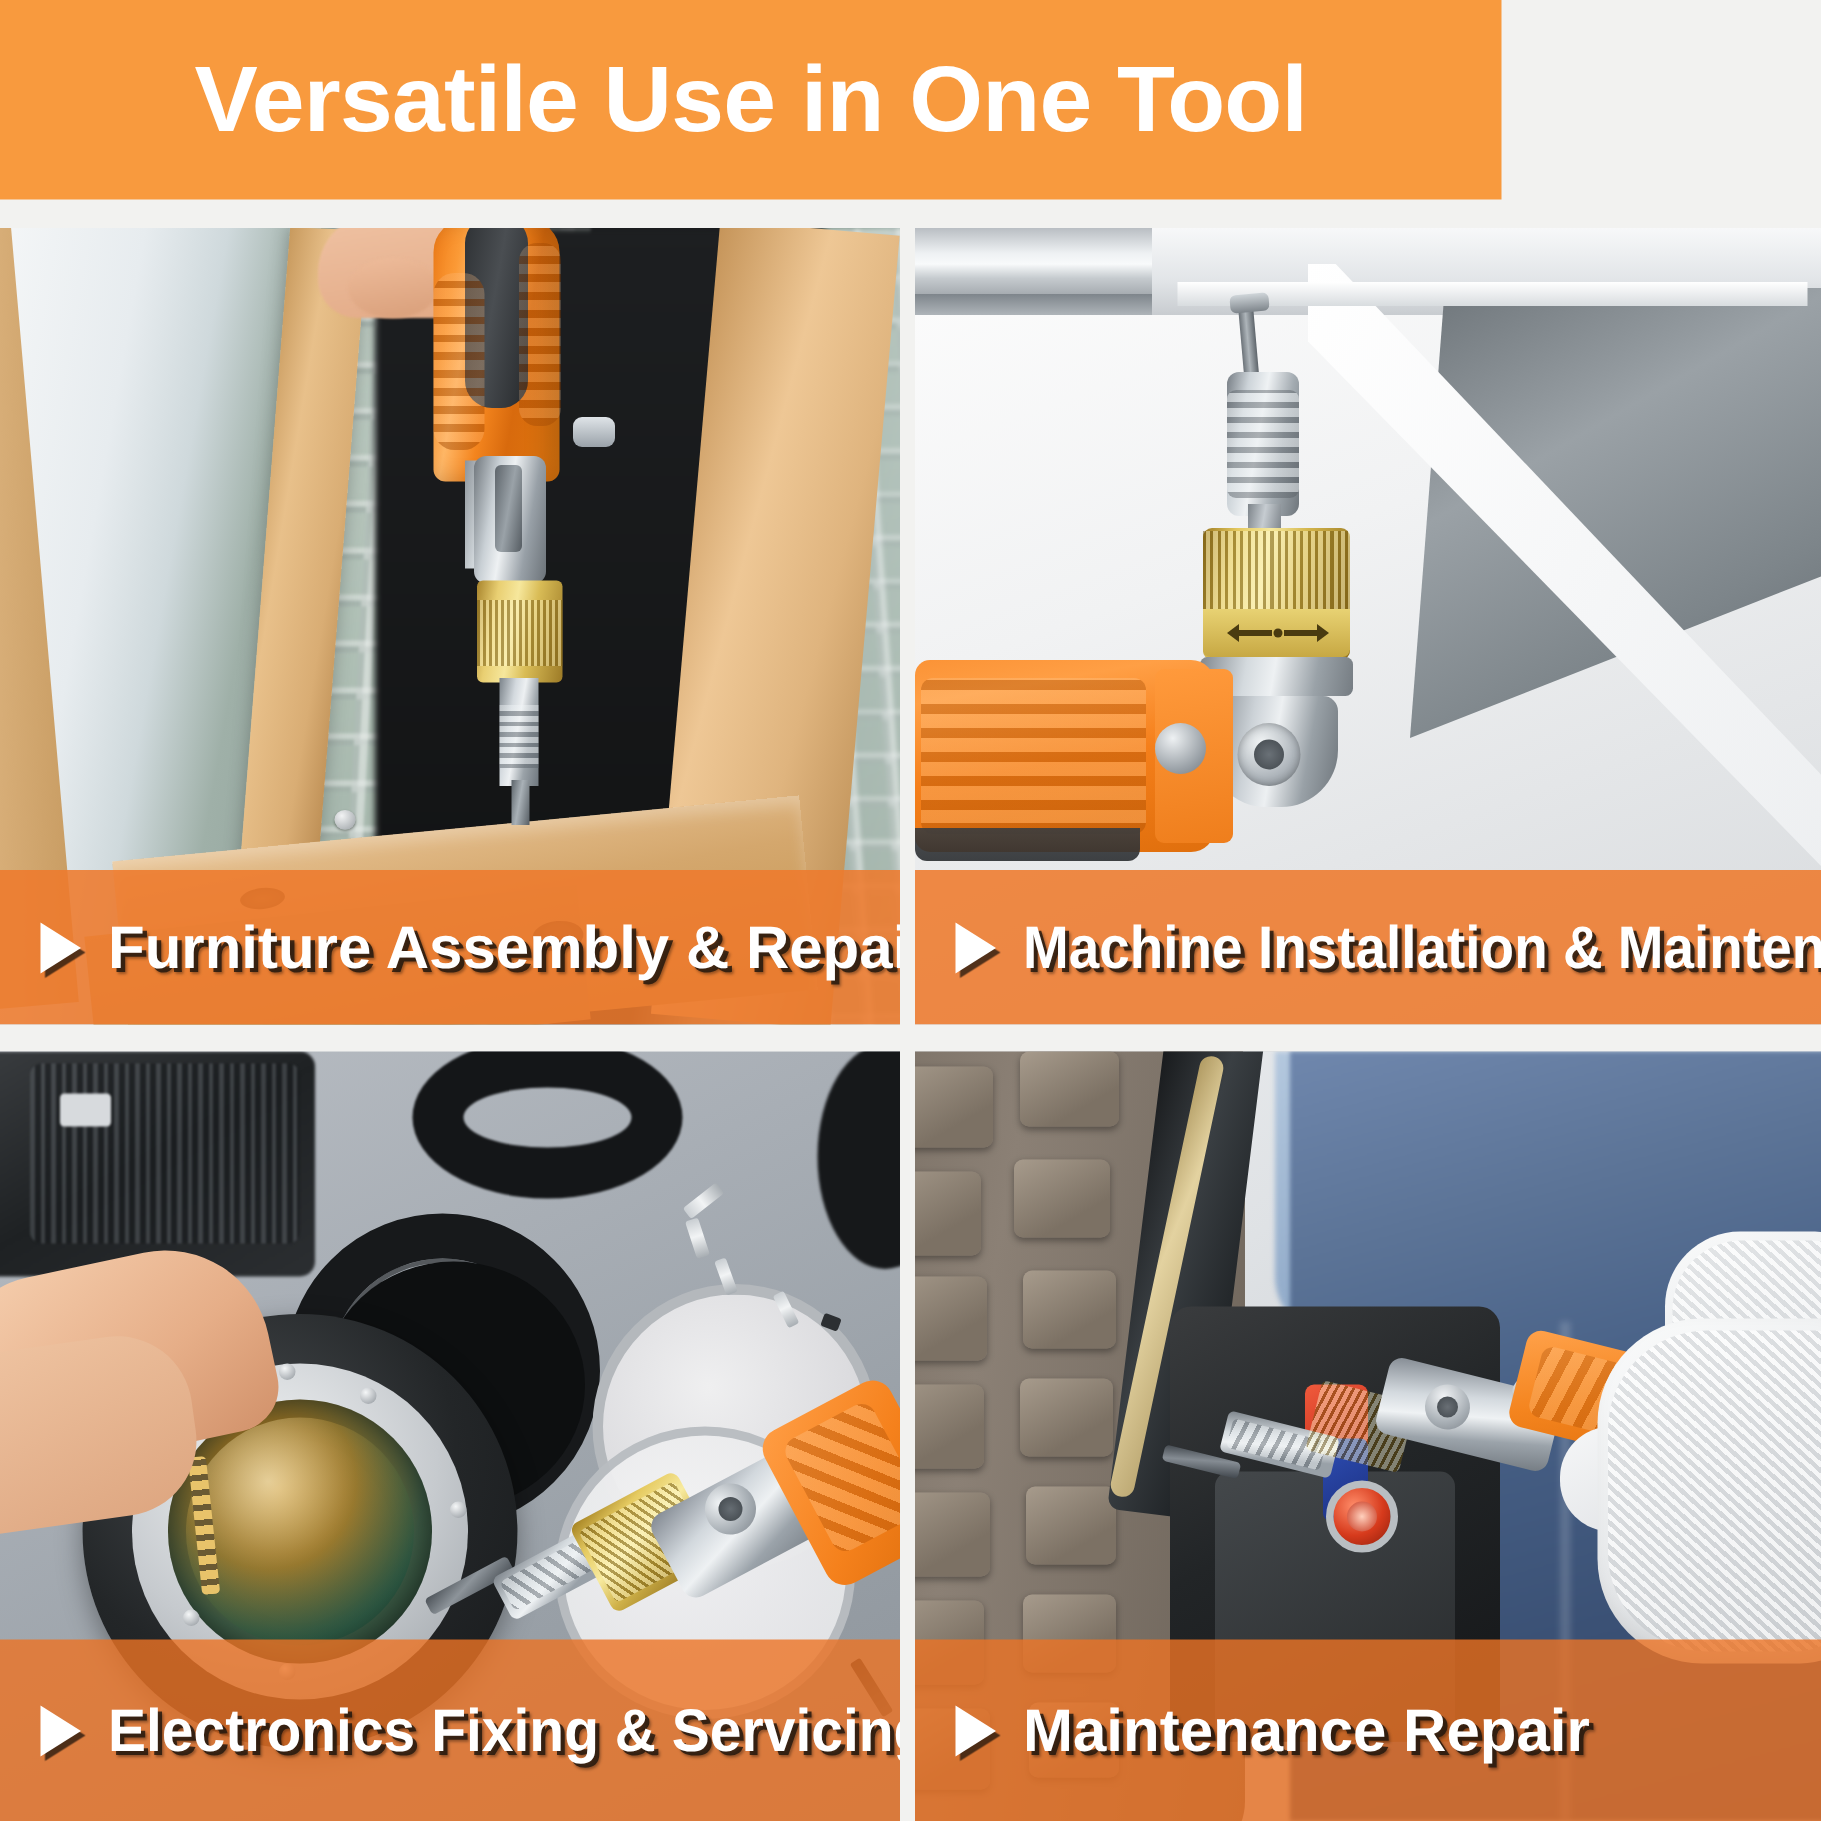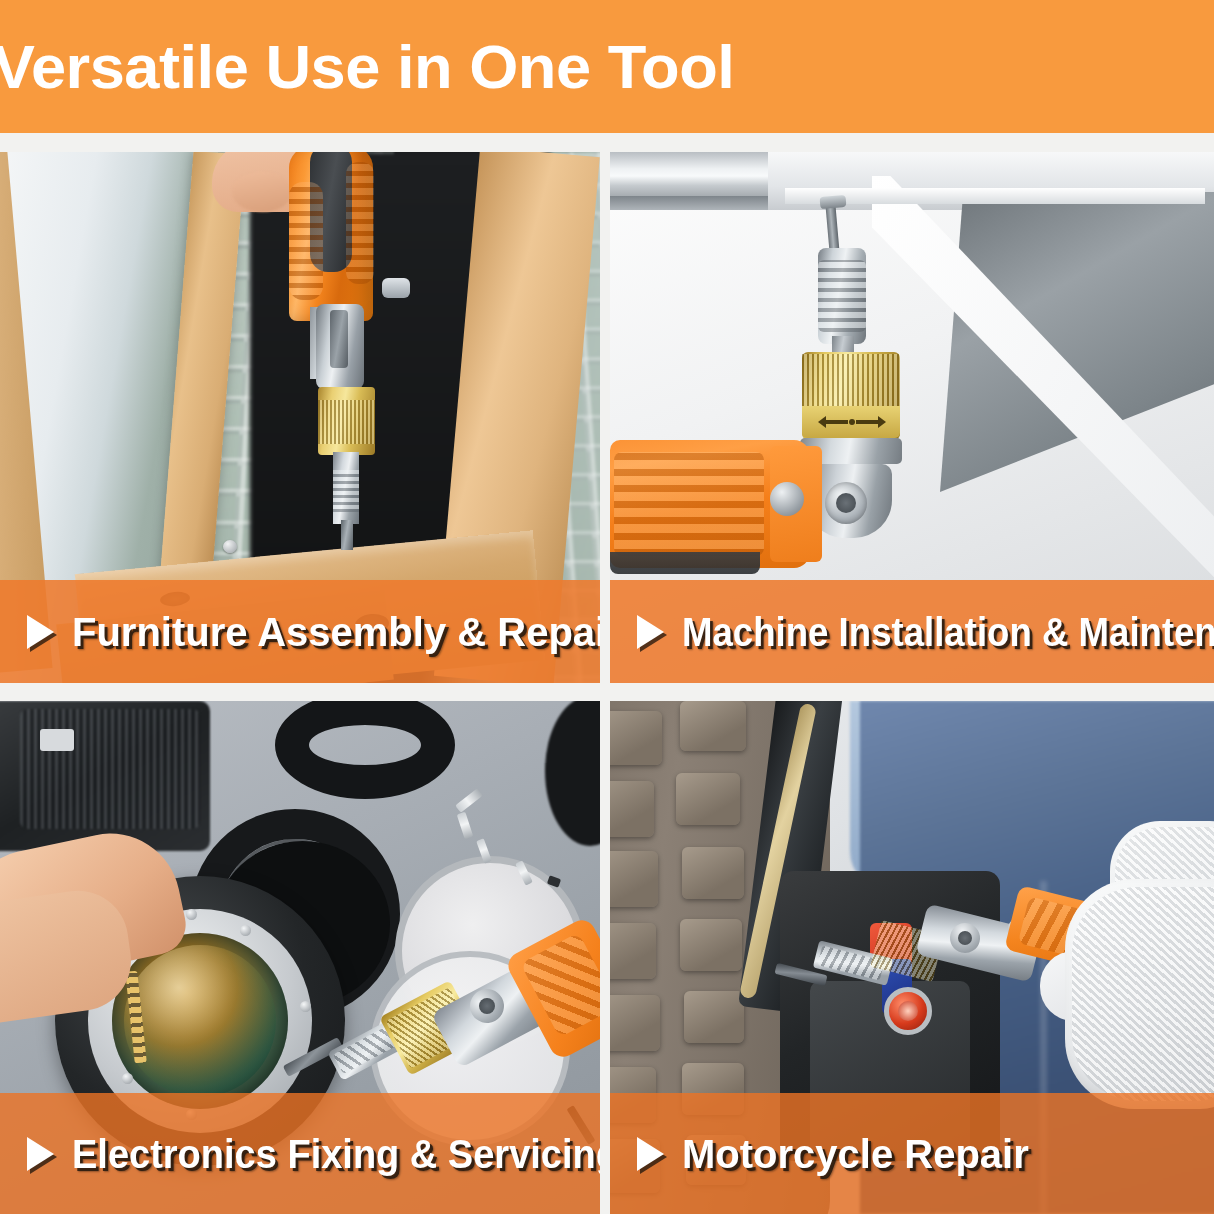--- a/index.html
+++ b/index.html
@@ -6,23 +6,23 @@
   body{
     width:1214px;height:1214px;overflow:hidden;
     background:#f2f2f0;
     font-family:"Liberation Sans", sans-serif;
     -webkit-font-smoothing:antialiased;
   }
   .page{position:relative;width:1214px;height:1214px;background:#f2f2f0;}
 
   
   .header{
-    position:absolute;left:0;top:0;width:1214px;height:133px;
+    position:absolute;left:0;top:0;width:1001px;height:133px;
     background:#f89a3e;
-    display:flex;align-items:center;justify-content:flex-start;
+    display:flex;align-items:center;justify-content:center;
   }
   .header-title{
     font-size:62px;font-weight:bold;color:#ffffff;
     letter-spacing:-0.5px;line-height:1;
     font-family:"Liberation Sans", sans-serif;
     transform:scaleX(1.02);
   }
 
   
   .grid{
@@ -519,18 +519,18 @@
         <div class="ly hnd4"></div>
         <div class="ly hnd4g"></div>
         <div class="ly glove2"></div>
         <div class="ly glove2Tx"></div>
         <div class="ly glove3"></div>
         <div class="ly glove"></div>
         <div class="ly gloveTx"></div>
       </div>
       <div class="caption">
         <span class="cap-arrow"></span>
-        <span class="cap-text">Motorcycle Repair</span>
+        <span class="cap-text">Maintenance Repair</span>
       </div>
     </div>
 
   </div>
 </div>
 
 </body></html>

